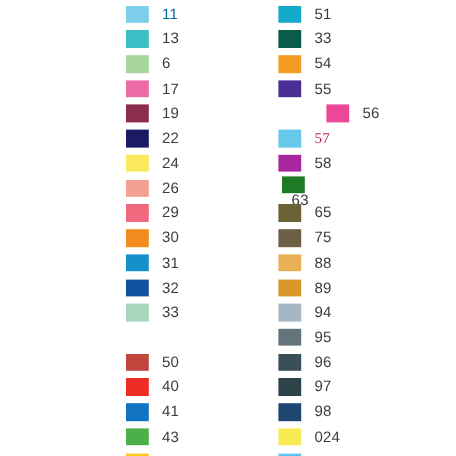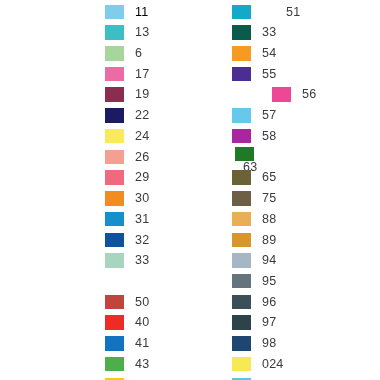--- a/index.html
+++ b/index.html
@@ -51,21 +51,21 @@
     font-family: "Liberation Sans", sans-serif;
   }
 </style>
 </head>
 <body>
 
 <div id="legend-root" style="background: rgb(255, 255, 255);">
   <div class="legend-column" id="legend-column-left">
       <div class="legend-row" style="top: 1.5px;">
         <div class="swatch" title="#7ecdea" style="background: rgb(126, 205, 234);"></div>
-        <span class="swatch-label" style="color: #000000;">11</span>
+        <span class="swatch-label" style="color: #0369a1;">11</span>
       </div>
       <div class="legend-row" style="top: 22.22px;">
         <div class="swatch" title="#3dbdc4" style="background: rgb(61, 189, 196);"></div>
         <span class="swatch-label" style="color: rgb(58, 58, 65);">13</span>
       </div>
       <div class="legend-row" style="top: 42.94px;">
         <div class="swatch" title="#a6d69c" style="background: rgb(166, 214, 156);"></div>
         <span class="swatch-label" style="color: rgb(58, 58, 65);">6</span>
       </div>
       <div class="legend-row" style="top: 63.66px;">
@@ -123,21 +123,21 @@
       <div class="legend-row" style="top: 353.74px;">
         <div class="swatch" title="#4caf4a" style="background: rgb(76, 175, 74);"></div>
         <span class="swatch-label" style="color: rgb(58, 58, 65);">43</span>
       </div>
       <div class="legend-row" style="top: 374.46px;">
         <div class="swatch" title="#fbc91c" style="background: rgb(251, 201, 28);"></div>
         <span class="swatch-label" style="color: rgb(58, 58, 65);">44</span>
       </div>
     </div>
   <div class="legend-column" id="legend-column-right">
-      <div class="legend-row" style="top: 1.5px; gap: 24px;">
+      <div class="legend-row" style="top: 1.5px;">
         <div class="swatch" title="#14a9c8" style="background: rgb(20, 169, 200);"></div>
         <span class="swatch-label" style="color: rgb(58, 58, 65);">51</span>
       </div>
       <div class="legend-row" style="top: 22.22px;">
         <div class="swatch" title="#0b5b4a" style="background: rgb(11, 91, 74);"></div>
         <span class="swatch-label" style="color: rgb(58, 58, 65);">33</span>
       </div>
       <div class="legend-row" style="top: 42.94px;">
         <div class="swatch" title="#f59b22" style="background: rgb(245, 155, 34);"></div>
         <span class="swatch-label" style="color: rgb(58, 58, 65);">54</span>
@@ -145,21 +145,21 @@
       <div class="legend-row" style="top: 63.66px;">
         <div class="swatch" title="#4b2e94" style="background: rgb(75, 46, 148);"></div>
         <span class="swatch-label" style="color: rgb(58, 58, 65);">55</span>
       </div>
       <div class="legend-row" style="top: 84.38px; padding-left: 40px;">
         <div class="swatch" title="#ec4897" style="background: rgb(236, 72, 151);"></div>
         <span class="swatch-label" style="color: rgb(58, 58, 65);">56</span>
       </div>
       <div class="legend-row" style="top: 105.1px;">
         <div class="swatch" title="#66c9ec" style="background: rgb(102, 201, 236);"></div>
-        <span class="swatch-label" style="color: #404040;">57</span>
+        <span class="swatch-label" style="color: #be185d; font-family: Liberation Serif, serif;">57</span>
       </div>
       <div class="legend-row" style="top: 125.82px;">
         <div class="swatch" title="#a9269e" style="background: rgb(169, 38, 158);"></div>
         <span class="swatch-label" style="color: rgb(58, 58, 65);">58</span>
       </div>
       <div class="legend-row" style="top: 146.54px; flex-direction: column;">
         <div class="swatch" title="#1f7a25" style="background: rgb(31, 122, 37);"></div>
         <span class="swatch-label" style="color: rgb(58, 58, 65);">63</span>
       </div>
       <div class="legend-row" style="top: 167.26px;">

